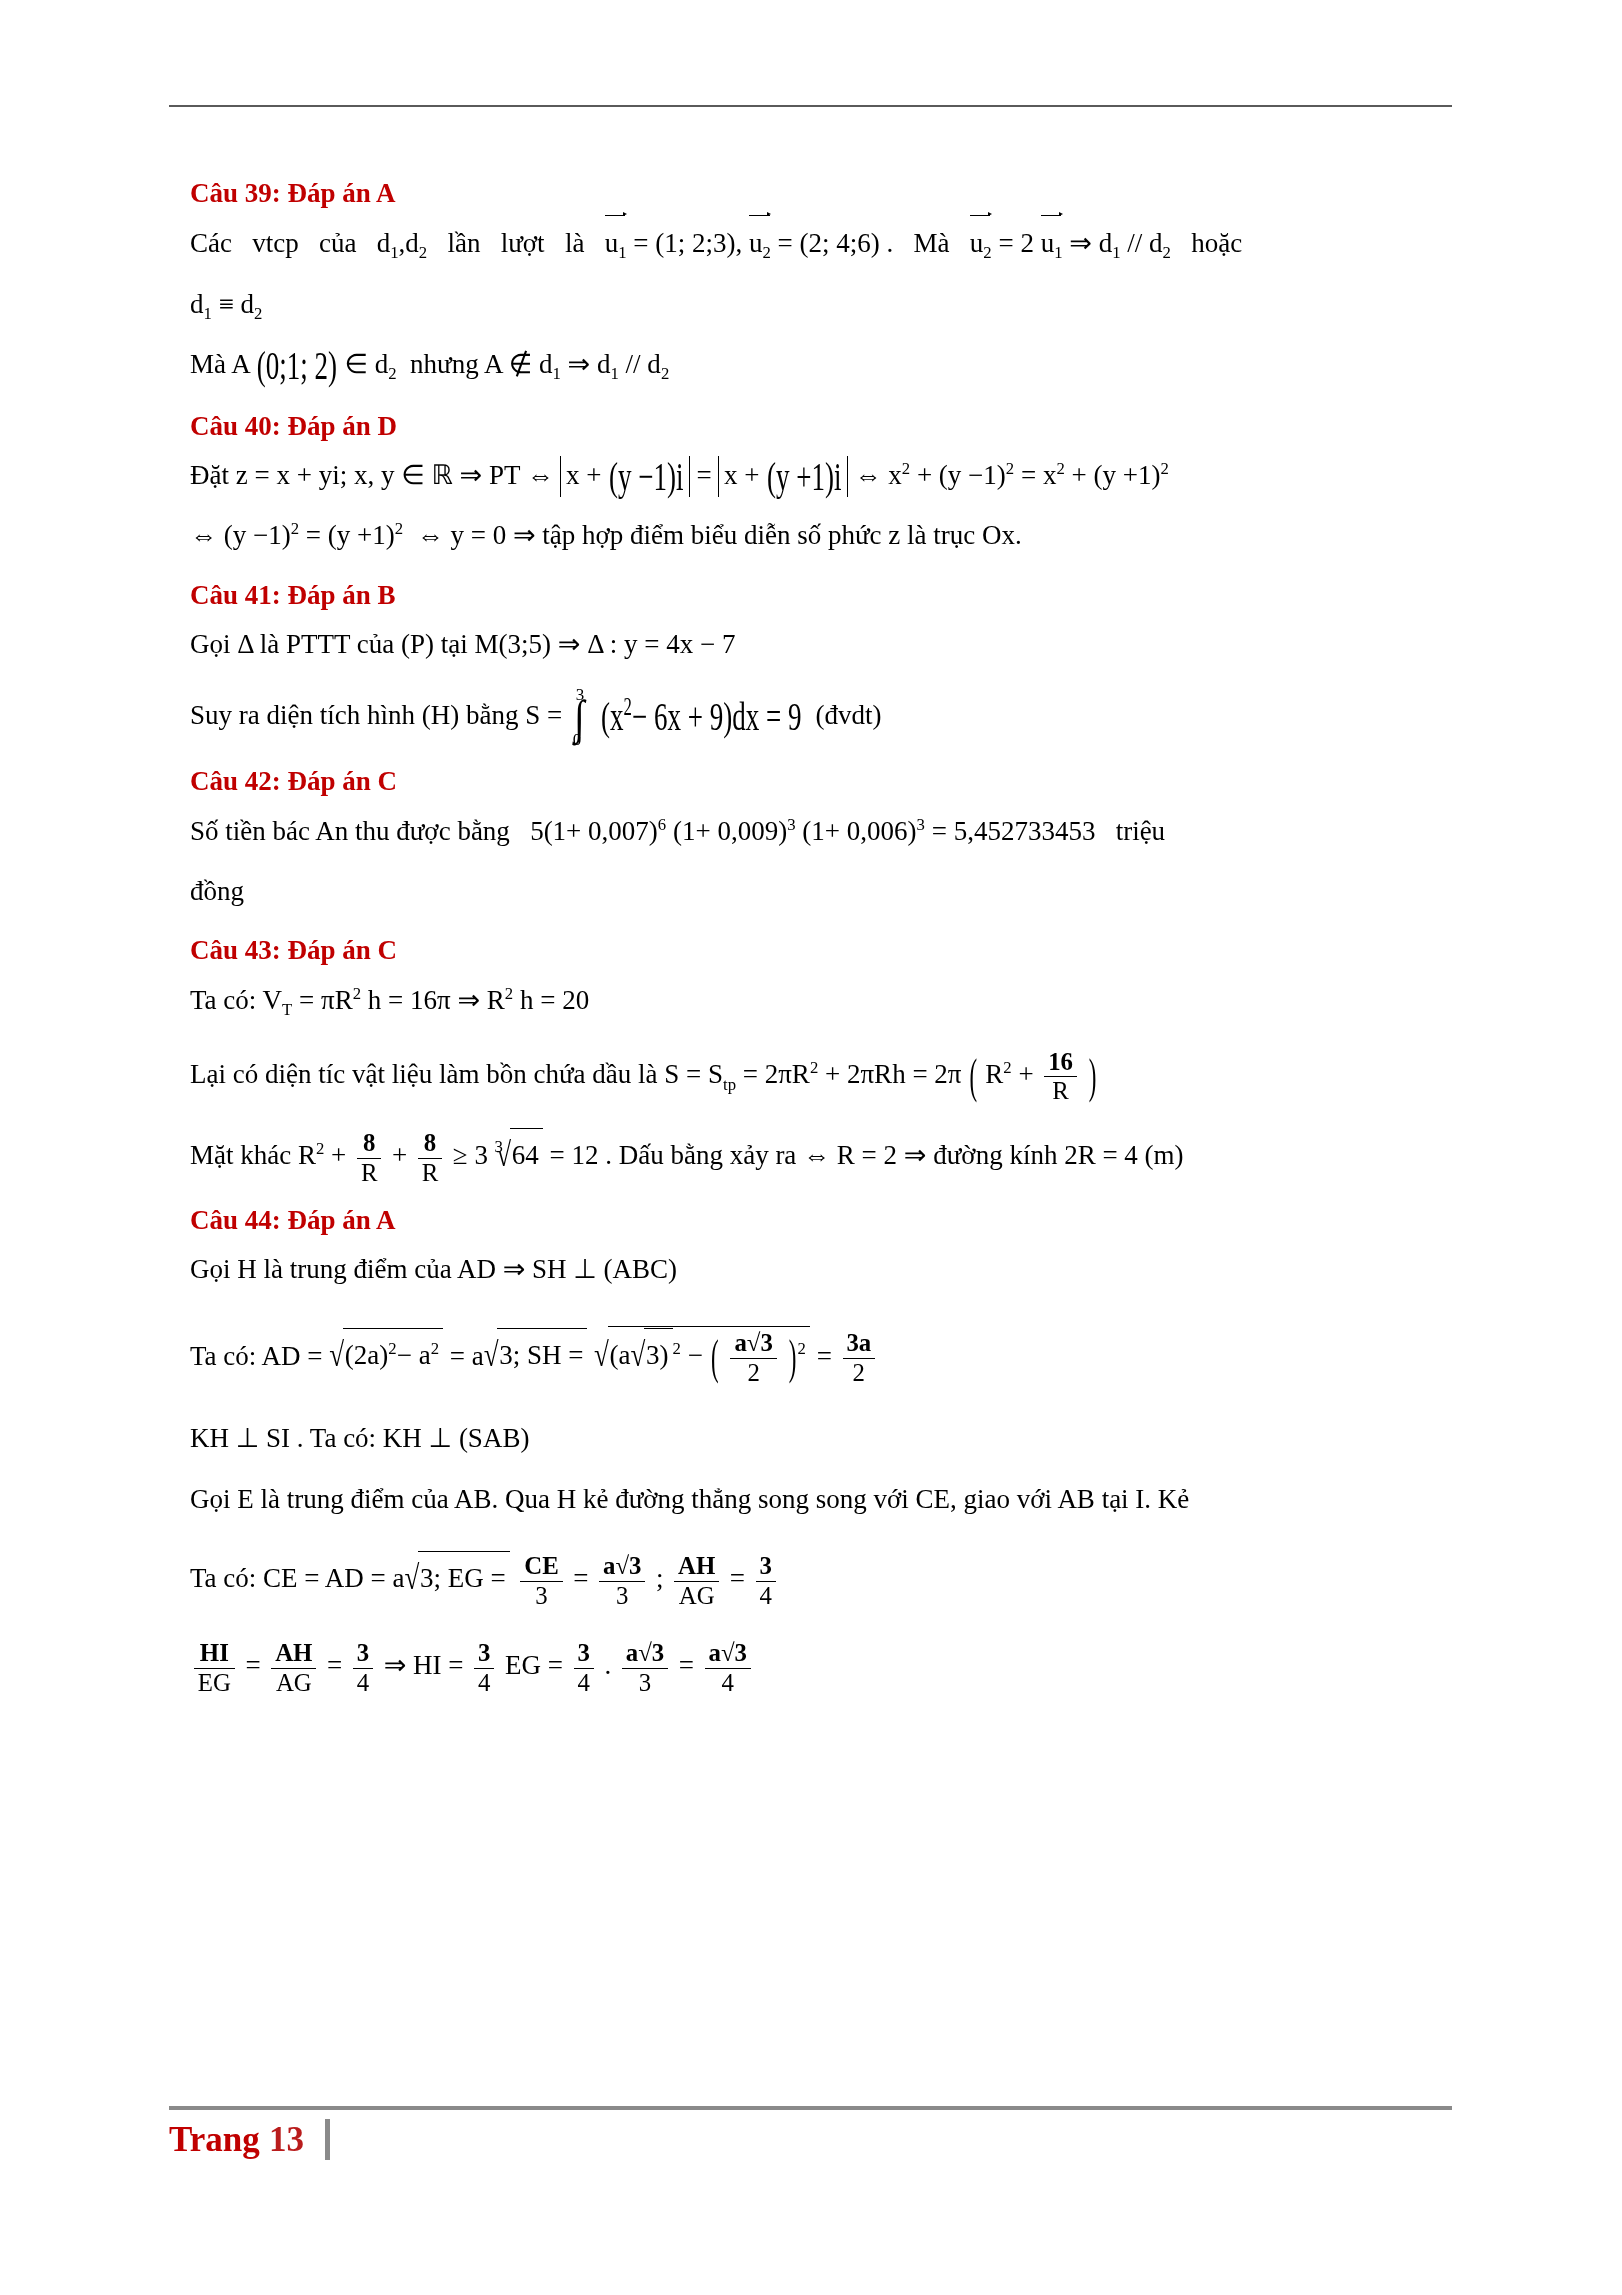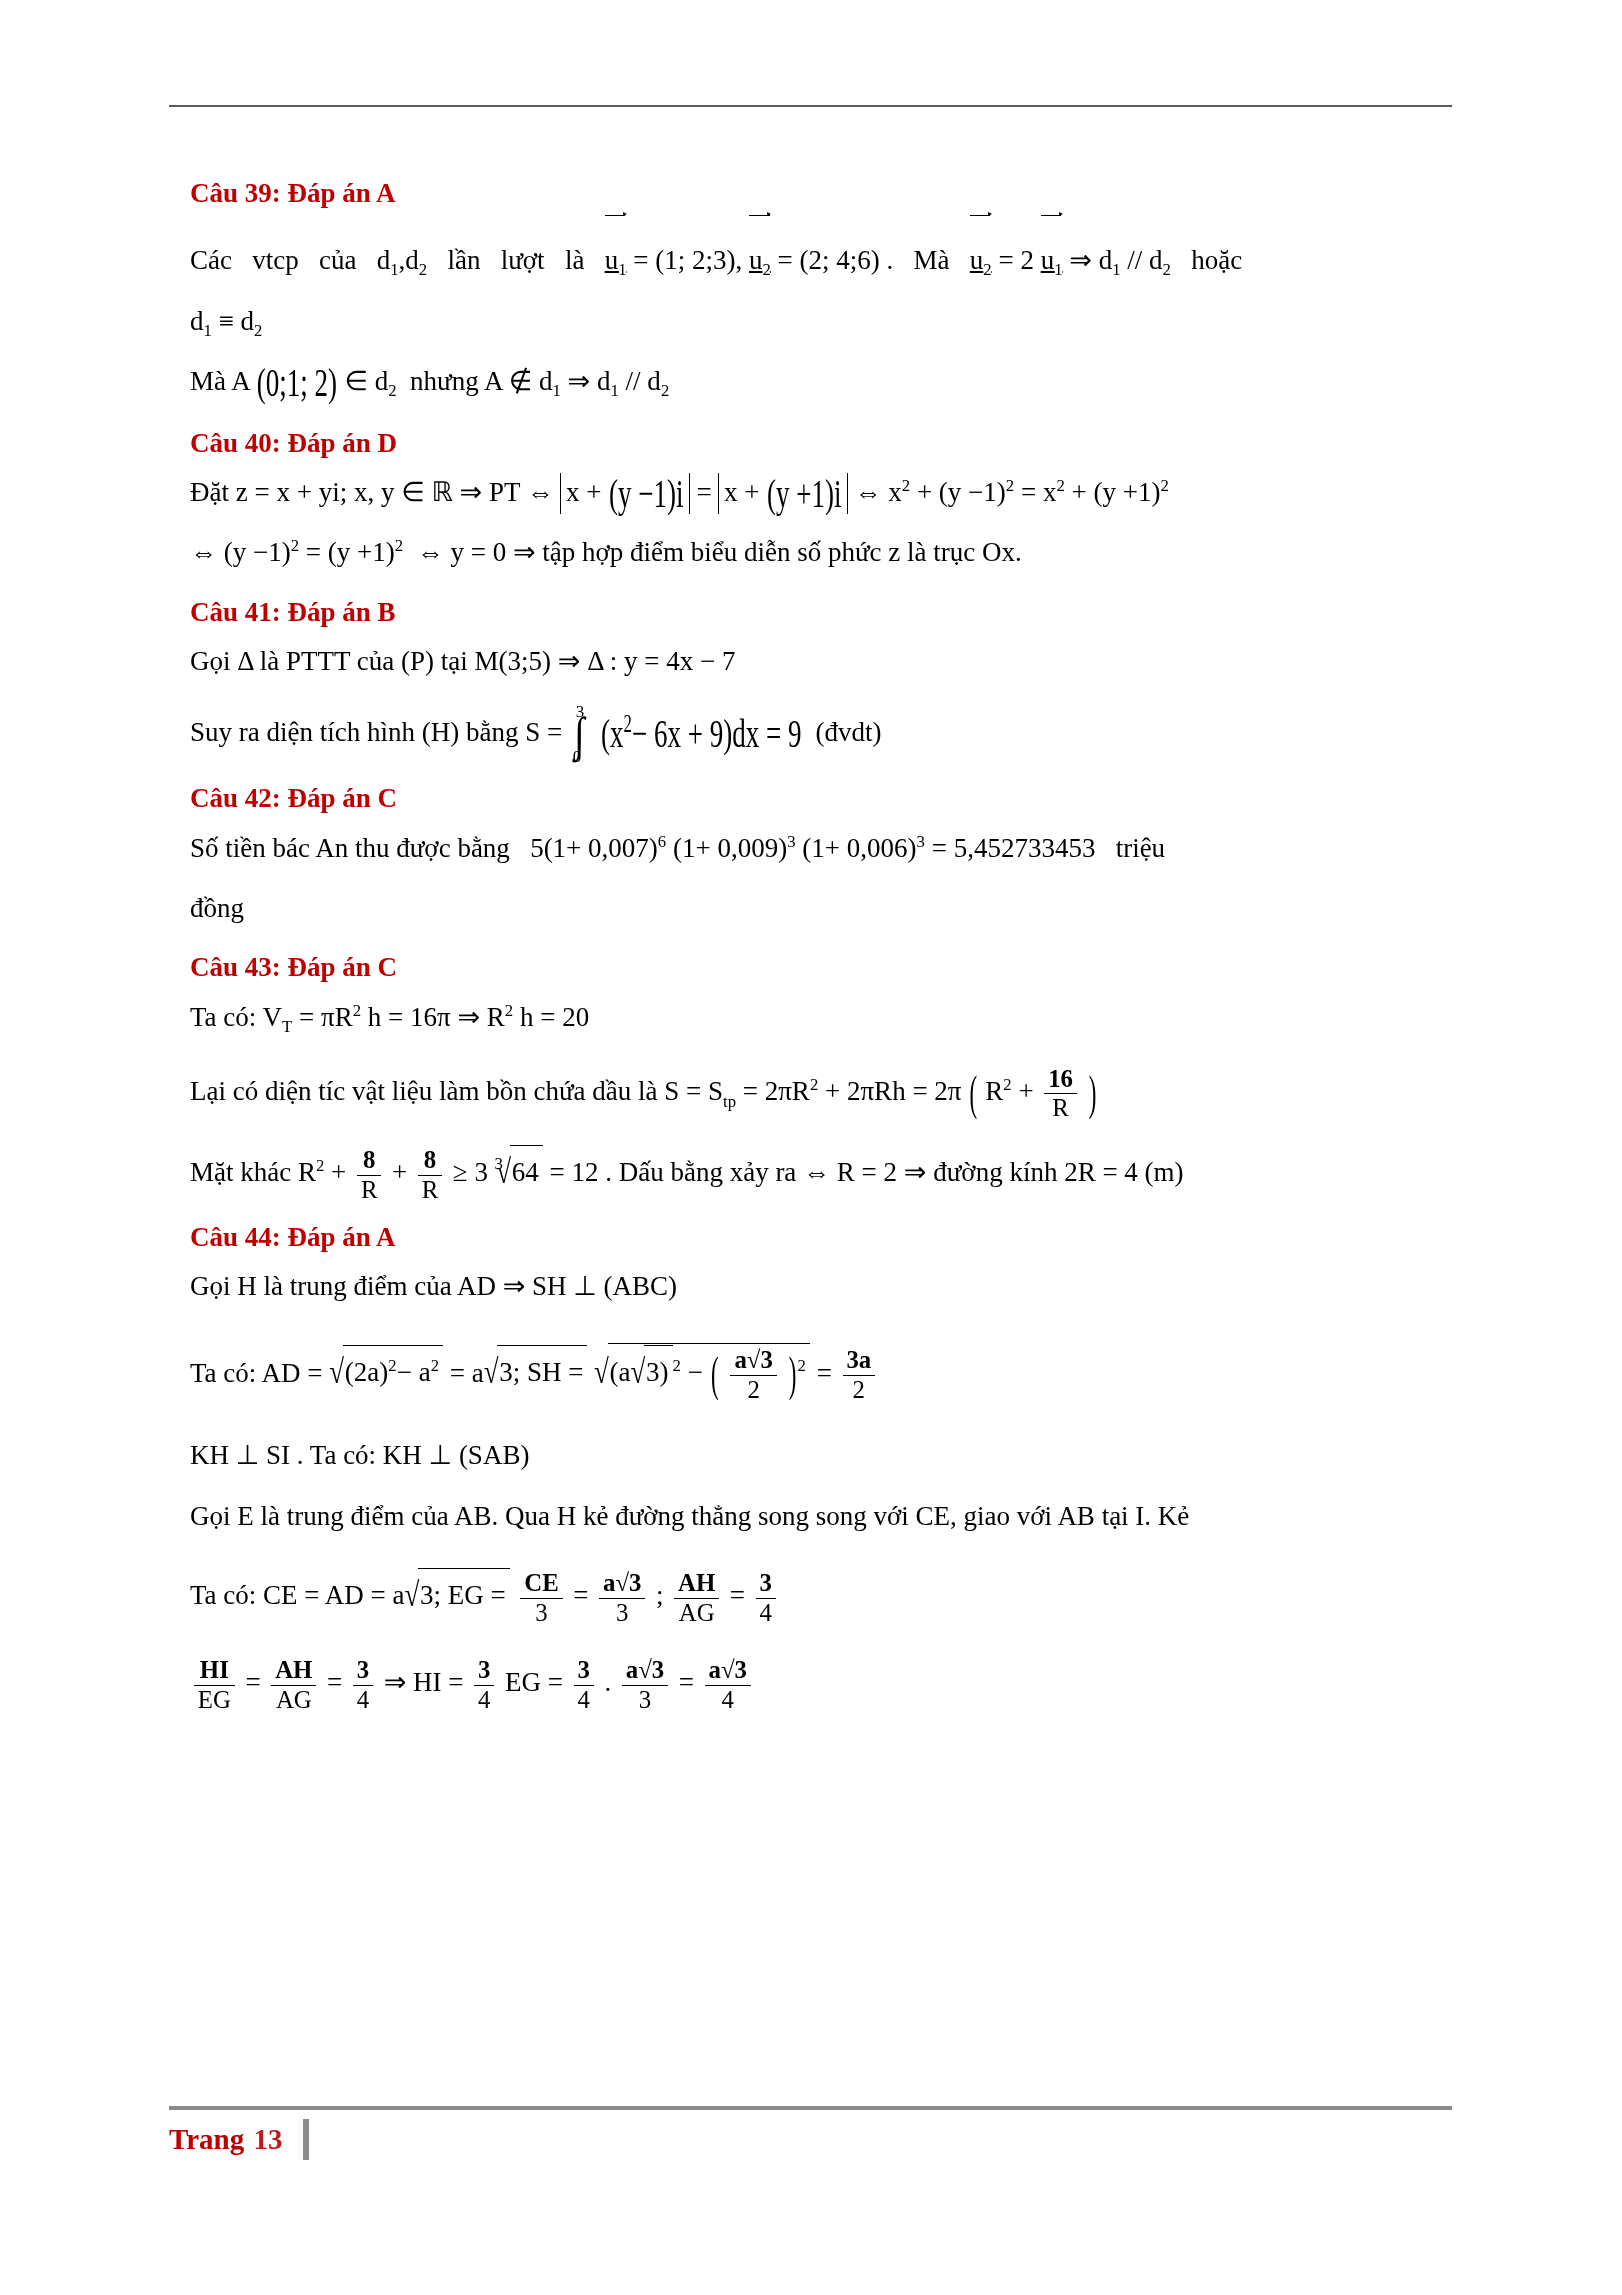--- a/index.html
+++ b/index.html
@@ -50,22 +50,21 @@
   .mathline {
     font-size: 27px;
     line-height: 1.9;
     margin: 0 0 9.2px 0;
   }
   .sup { font-size: 0.62em; vertical-align: super; }
   .sub { font-size: 0.62em; vertical-align: sub; }
   .vec {
     display: inline-block;
     position: relative;
-    padding-top: 18px;
-    text-decoration: underline;
+    padding-top: 1px;
   }
   .vec::after {
     content: "";
     position: absolute;
     left: 0; right: 1.3px;
     top: -2.6px;
     height: 1.3px;
     background: #000;
   }
   .vec::before {
@@ -143,21 +142,21 @@
     top: 2106px;
     width: 1283px;
   }
   .footer-rule {
     width: 1283px;
     height: 3.9px;
     background: #8a8a8a;
   }
   .footer-label {
     margin-top: 9.2px;
-    font-size: 29px;
+    font-size: 35px;
     font-weight: bold;
     display: flex;
     align-items: center;
     gap: 9.2px;
   }
   .footer-trang { color: #c00000; }
   .footer-num { color: #b91c1c; }
   .footer-bar {
     width: 5.2px;
     height: 41px;

